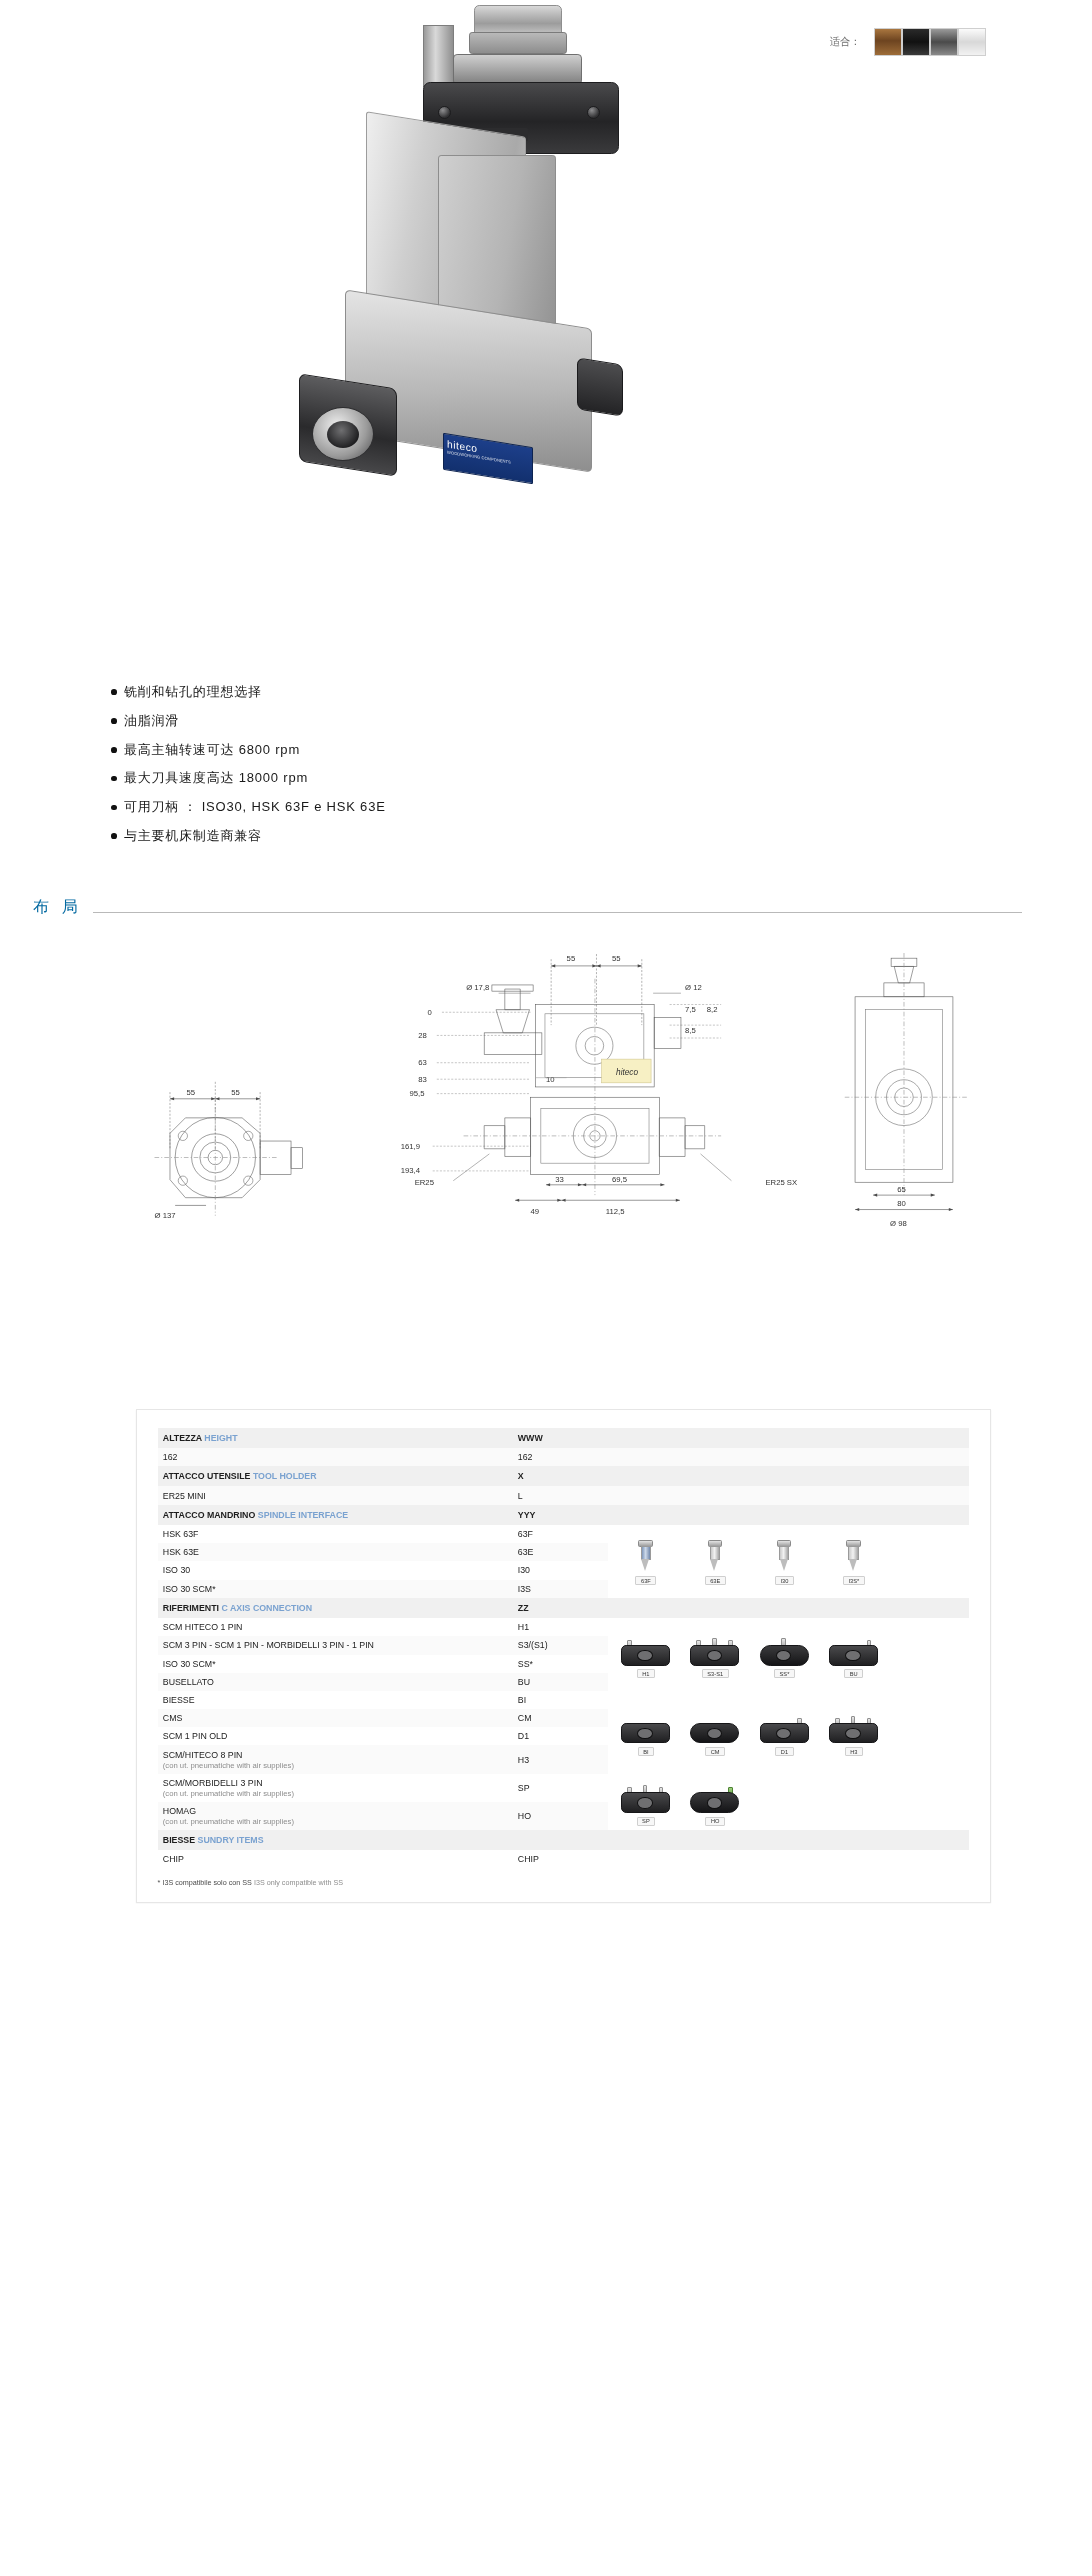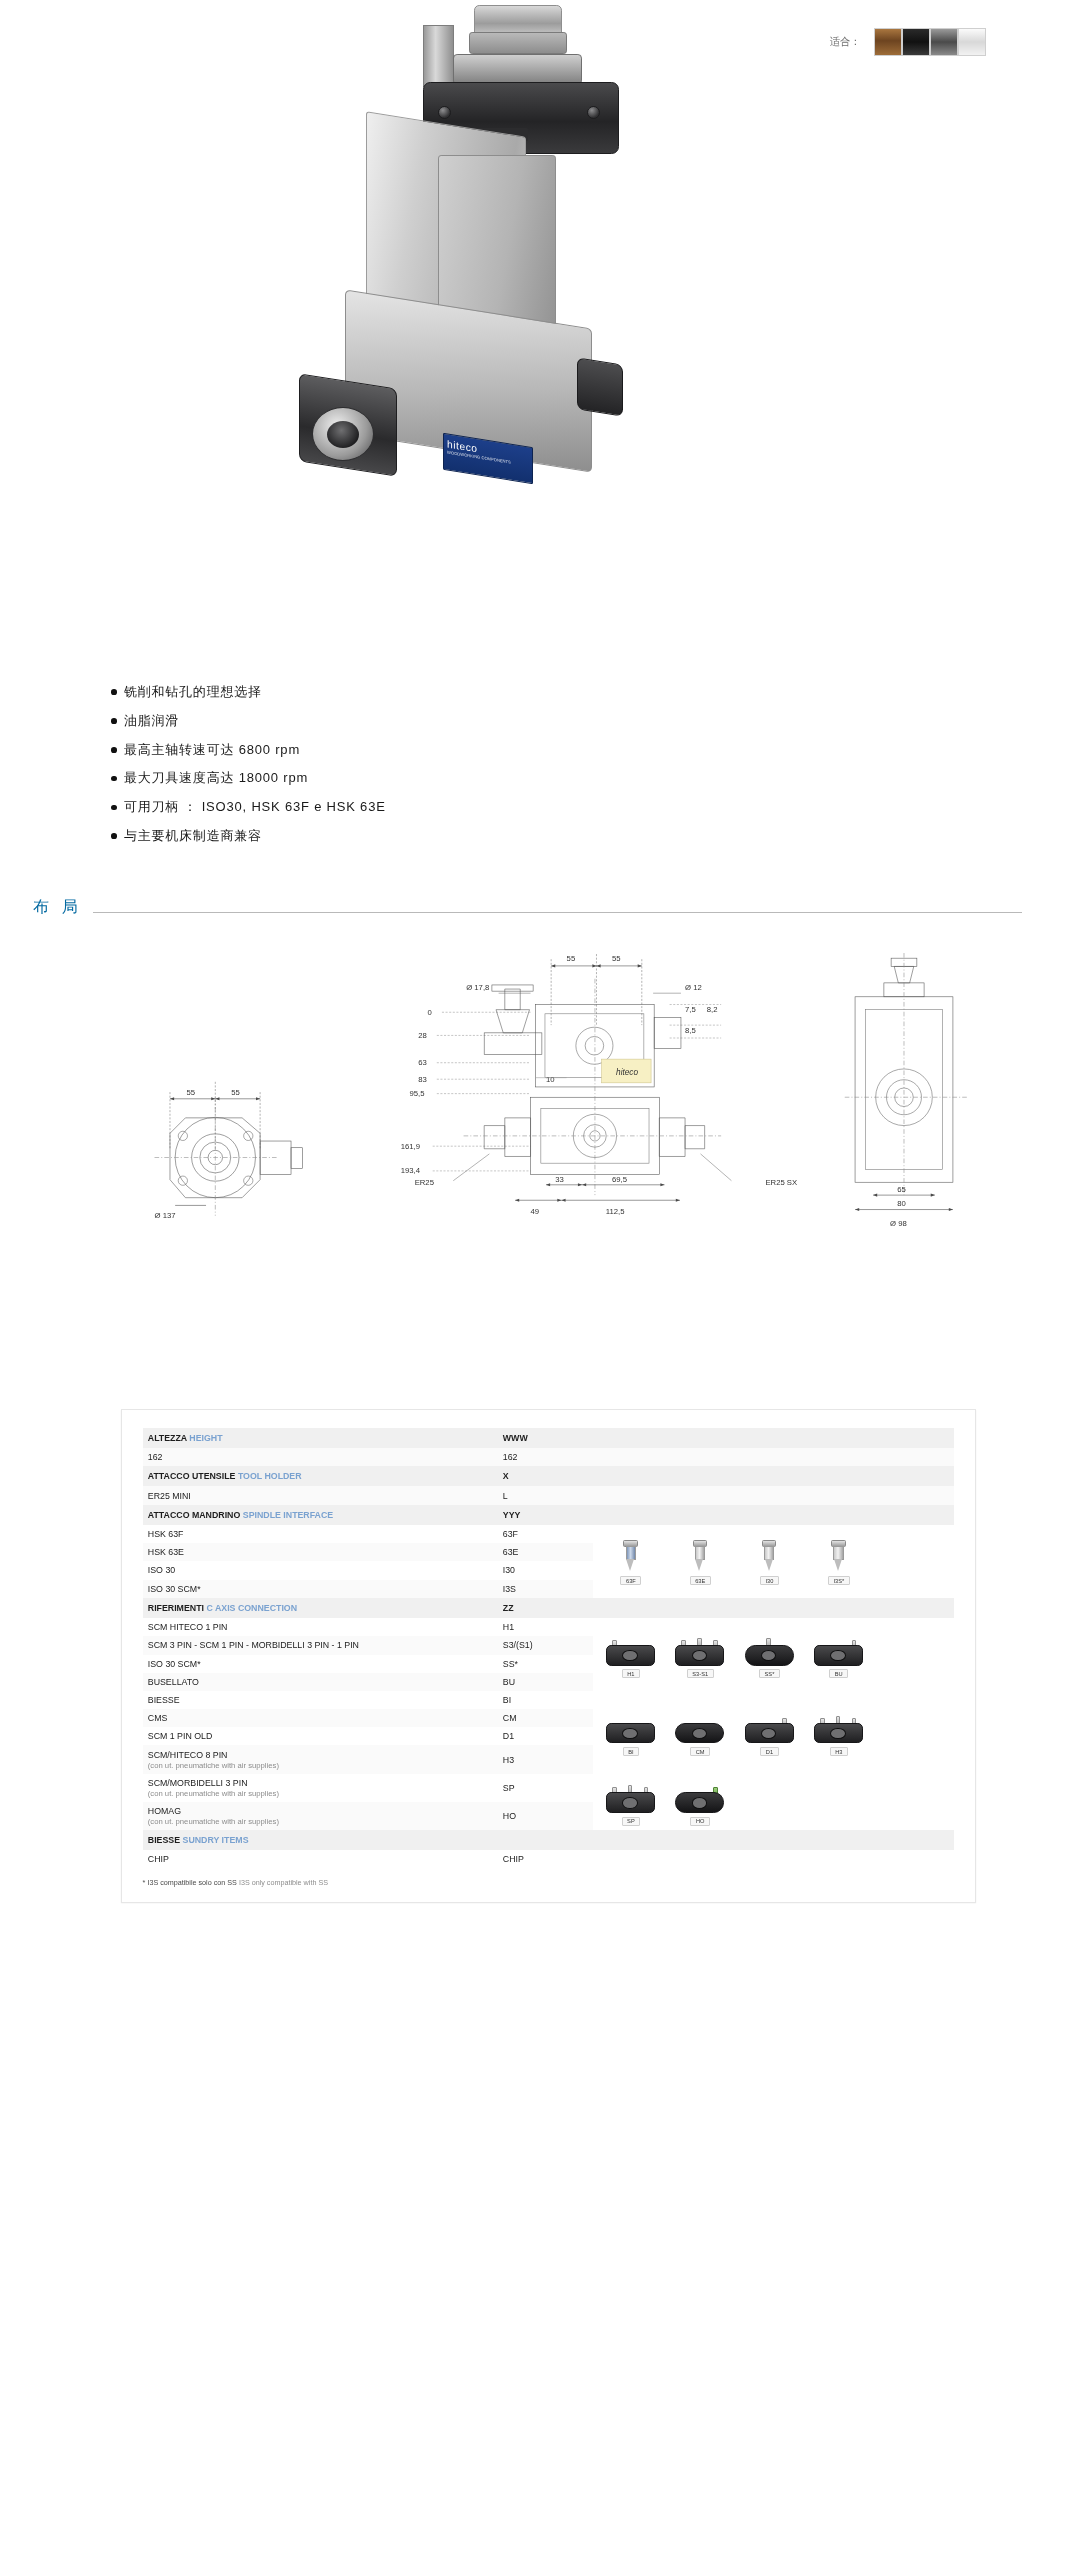--- a/index.html
+++ b/index.html
@@ -222,21 +222,21 @@
     left: 0px;
     top: 927px;
     width: 1092px;
     height: 392px;
   }
   .dwg-svg { display:block; }
 
   
   .table-wrap {
     position: absolute;
-    left: 121px;
+    left: 136px;
     top: 1409px;
     width: 855px;
     background: #ffffff;
     border: 0.5px solid #e6e6e6;
     box-shadow: 0 0.5px 1.5px rgba(0,0,0,0.07);
     padding: 17.5px 20.6px 15.5px 20.6px;
   }
   table.spec {
     width: 100%;
     border-collapse: collapse;

